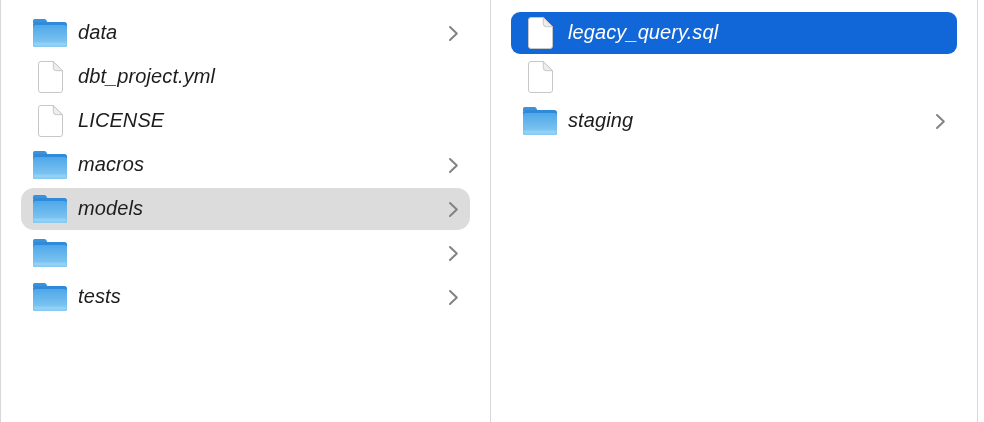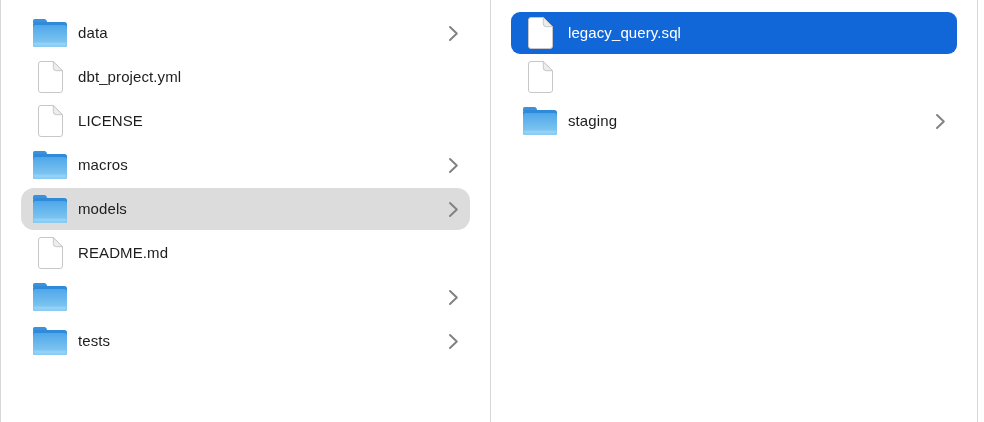--- a/index.html
+++ b/index.html
@@ -36,25 +36,26 @@
   .icon {
     width: 34px;
     height: 32px;
     display: flex;
     align-items: center;
     justify-content: center;
     flex: 0 0 34px;
   }
   .label {
     margin-left: 11px;
-    font-size: 15px;
+    font-size: 20px;
     letter-spacing: 0.1px;
     white-space: nowrap;
     line-height: 1;
     padding-bottom: 2px;
+    font-style: italic;
   }
   .sel-active .label { color: var(--text-selected, #ffffff); }
   .chevron {
     margin-left: auto;
     display: flex;
     align-items: center;
     justify-content: center;
     width: 12px;
     height: 18px;
   }
@@ -154,31 +155,20 @@
           <span class="chevron">
             <svg width="11" height="17" viewBox="0 0 11 17" xmlns="http://www.w3.org/2000/svg">
               <path d="M2 2 L8.8 8.5 L2 15" fill="none" stroke="#828282" stroke-width="2" stroke-linecap="round" stroke-linejoin="round"></path>
             </svg>
           </span>
         </div>
       </div>
       <div class="row">
         <div class="row-inner">
           <span class="icon">
-            <svg width="26" height="32" viewBox="0 0 26 32" xmlns="http://www.w3.org/2000/svg">
-              <path d="M4 0.5 H16.3 L25.5 9.7 V29 a2.5 2.5 0 0 1 -2.5 2.5 H4 A2.5 2.5 0 0 1 1.5 29 V3 A2.5 2.5 0 0 1 4 0.5 Z" fill="#ffffff" stroke="#c7c7c7" stroke-width="1"></path>
-              <path d="M16.3 0.5 L25.5 9.7 H19.3 a3 3 0 0 1 -3 -3 Z" fill="#ededed" stroke="#c7c7c7" stroke-width="1" stroke-linejoin="round"></path>
-            </svg>
-          </span>
-          <span class="label">README.md</span>
-        </div>
-      </div>
-      <div class="row">
-        <div class="row-inner">
-          <span class="icon">
             <svg width="34" height="28" viewBox="0 0 34 28" xmlns="http://www.w3.org/2000/svg">
               <defs>
                 <linearGradient id="fg" x1="0" y1="0" x2="0" y2="1">
                   <stop offset="0" stop-color="#4fa7e9"></stop>
                   <stop offset="1" stop-color="#87ccf4"></stop>
                 </linearGradient>
               </defs>
               <path d="M1.8 0 h9.6 a2.4 2.4 0 0 1 2.3 1.7 l0.8 2.3 H0 V1.8 A1.8 1.8 0 0 1 1.8 0 Z" fill="#3a92dd"></path>
               <rect x="0" y="3" width="34" height="25" rx="2.6" fill="#2f8bd9"></rect>
               <rect x="0" y="6" width="34" height="22" rx="2.6" fill="url(#fg)"></rect>

